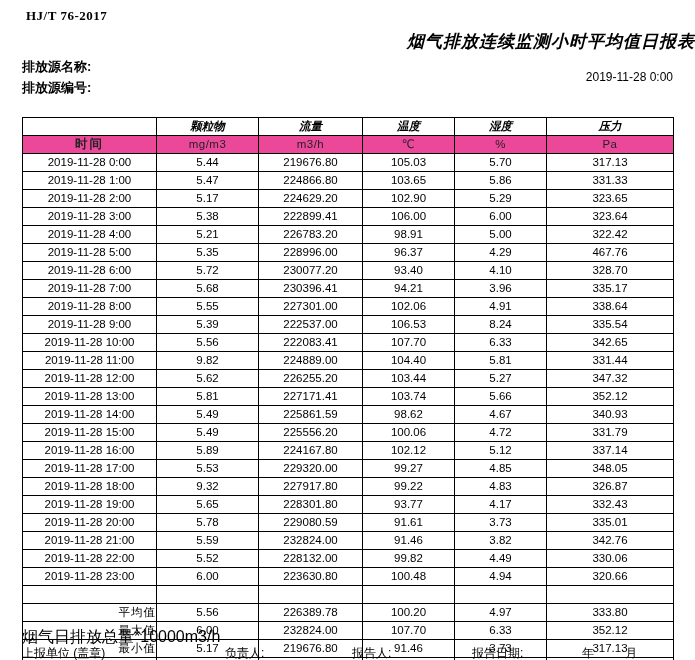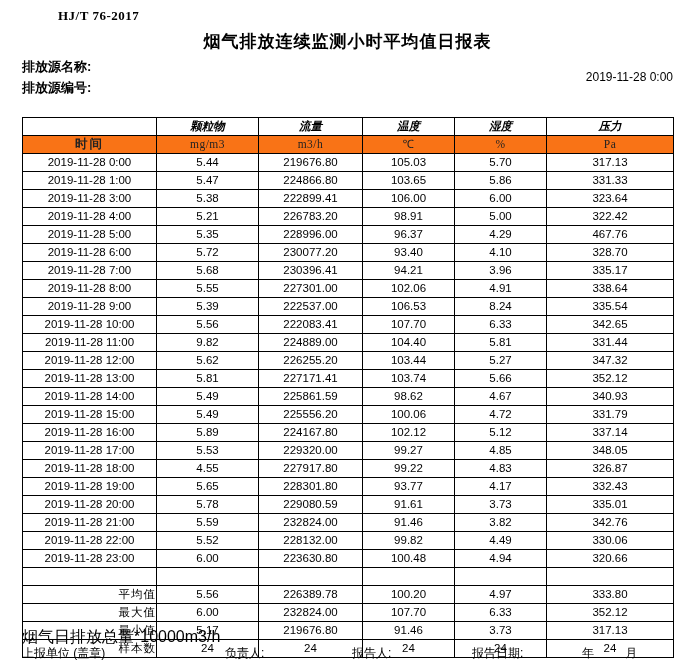--- a/index.html
+++ b/index.html
@@ -24,31 +24,31 @@
     box-sizing: border-box;
   }
   .std-code {
     position: absolute;
     left: 26px;
     top: 8px;
     font-size: 13px;
     letter-spacing: 0.5px;
     font-family: "Liberation Serif", "DejaVu Serif", serif;
     font-weight: bold;
-    margin-left: 32px;
   }
   .doc-title {
     position: absolute;
     left: 0;
     right: 0;
     top: 30px;
-    text-align: center;
+    text-align: right;
     font-size: 17px;
     font-weight: bold;
     letter-spacing: 1px;
+    font-style: italic;
   }
   .meta-left {
     position: absolute;
     left: 22px;
     top: 56px;
     font-size: 13px;
     font-weight: bold;
     line-height: 21px;
   }
   .meta-right {
@@ -76,25 +76,24 @@
     overflow: hidden;
   }
   .head-row td {
     height: 36px;
     line-height: 36px;
     font-size: 13px;
     font-weight: bold;
     font-style: italic;
   }
   .unit-row td {
-    background: #f97316;
+    background: #ec4899;
     font-size: 11px;
     color: #222;
     letter-spacing: 0.5px;
-    font-family: Liberation Serif, serif;
   }
   .unit-row td.time-head {
     font-size: 12.5px;
     font-weight: bold;
     letter-spacing: 2px;
   }
   .data-row td.time-col {
     letter-spacing: 0px;
   }
   .spacer-row td {
@@ -189,20 +188,28 @@
       </tr>
       <tr class="data-row">
         <td class="time-col">2019-11-28 1:00</td>
         <td>5.47</td>
         <td>224866.80</td>
         <td>103.65</td>
         <td>5.86</td>
         <td>331.33</td>
       </tr>
       <tr class="data-row">
+        <td class="time-col">2019-11-28 2:00</td>
+        <td>5.17</td>
+        <td>224629.20</td>
+        <td>102.90</td>
+        <td>5.29</td>
+        <td>323.65</td>
+      </tr>
+      <tr class="data-row">
         <td class="time-col">2019-11-28 3:00</td>
         <td>5.38</td>
         <td>222899.41</td>
         <td>106.00</td>
         <td>6.00</td>
         <td>323.64</td>
       </tr>
       <tr class="data-row">
         <td class="time-col">2019-11-28 4:00</td>
         <td>5.21</td>
@@ -310,21 +317,21 @@
       <tr class="data-row">
         <td class="time-col">2019-11-28 17:00</td>
         <td>5.53</td>
         <td>229320.00</td>
         <td>99.27</td>
         <td>4.85</td>
         <td>348.05</td>
       </tr>
       <tr class="data-row">
         <td class="time-col">2019-11-28 18:00</td>
-        <td>4.55</td>
+        <td>9.32</td>
         <td>227917.80</td>
         <td>99.22</td>
         <td>4.83</td>
         <td>326.87</td>
       </tr>
       <tr class="data-row">
         <td class="time-col">2019-11-28 19:00</td>
         <td>5.65</td>
         <td>228301.80</td>
         <td>93.77</td>

